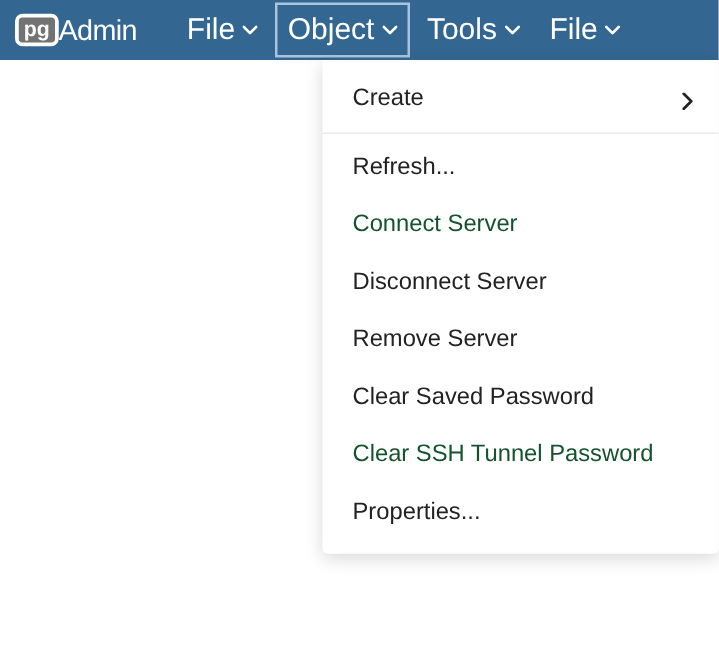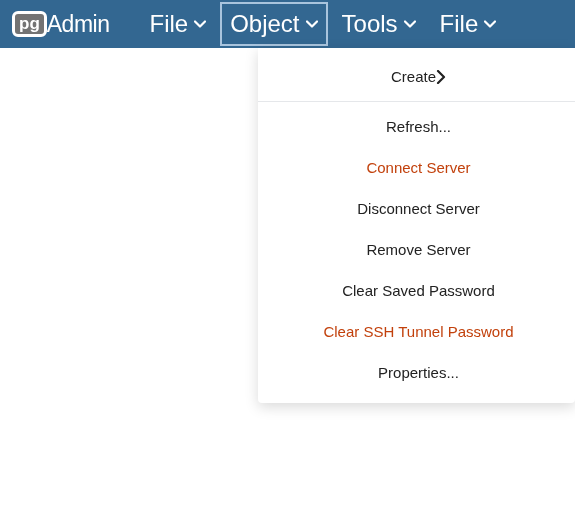--- a/index.html
+++ b/index.html
@@ -74,28 +74,28 @@
     top: 48px;
     width: 317px;
     background: #ffffff;
     box-shadow: 0 4px 14px rgba(0,0,0,0.15);
     border-radius: 0 0 4px 4px;
     padding: 8px 0 10px 0;
   }
   .dropdown-item {
     display: flex;
     align-items: center;
-    justify-content: center;
+    justify-content: space-between;
     padding: 12px 20px 12px 24px;
-    font-size: 15px;
+    font-size: 19px;
     color: #222222;
     cursor: pointer;
   }
   .dropdown-item.disabled {
-    color: #c2410c;
+    color: #14532d;
     cursor: default;
   }
   .divider {
     height: 1px;
     background: #e5e7ea;
     margin: 4px 0;
   }
   .chevron-right {
     width: 10px;
     height: 14px;

